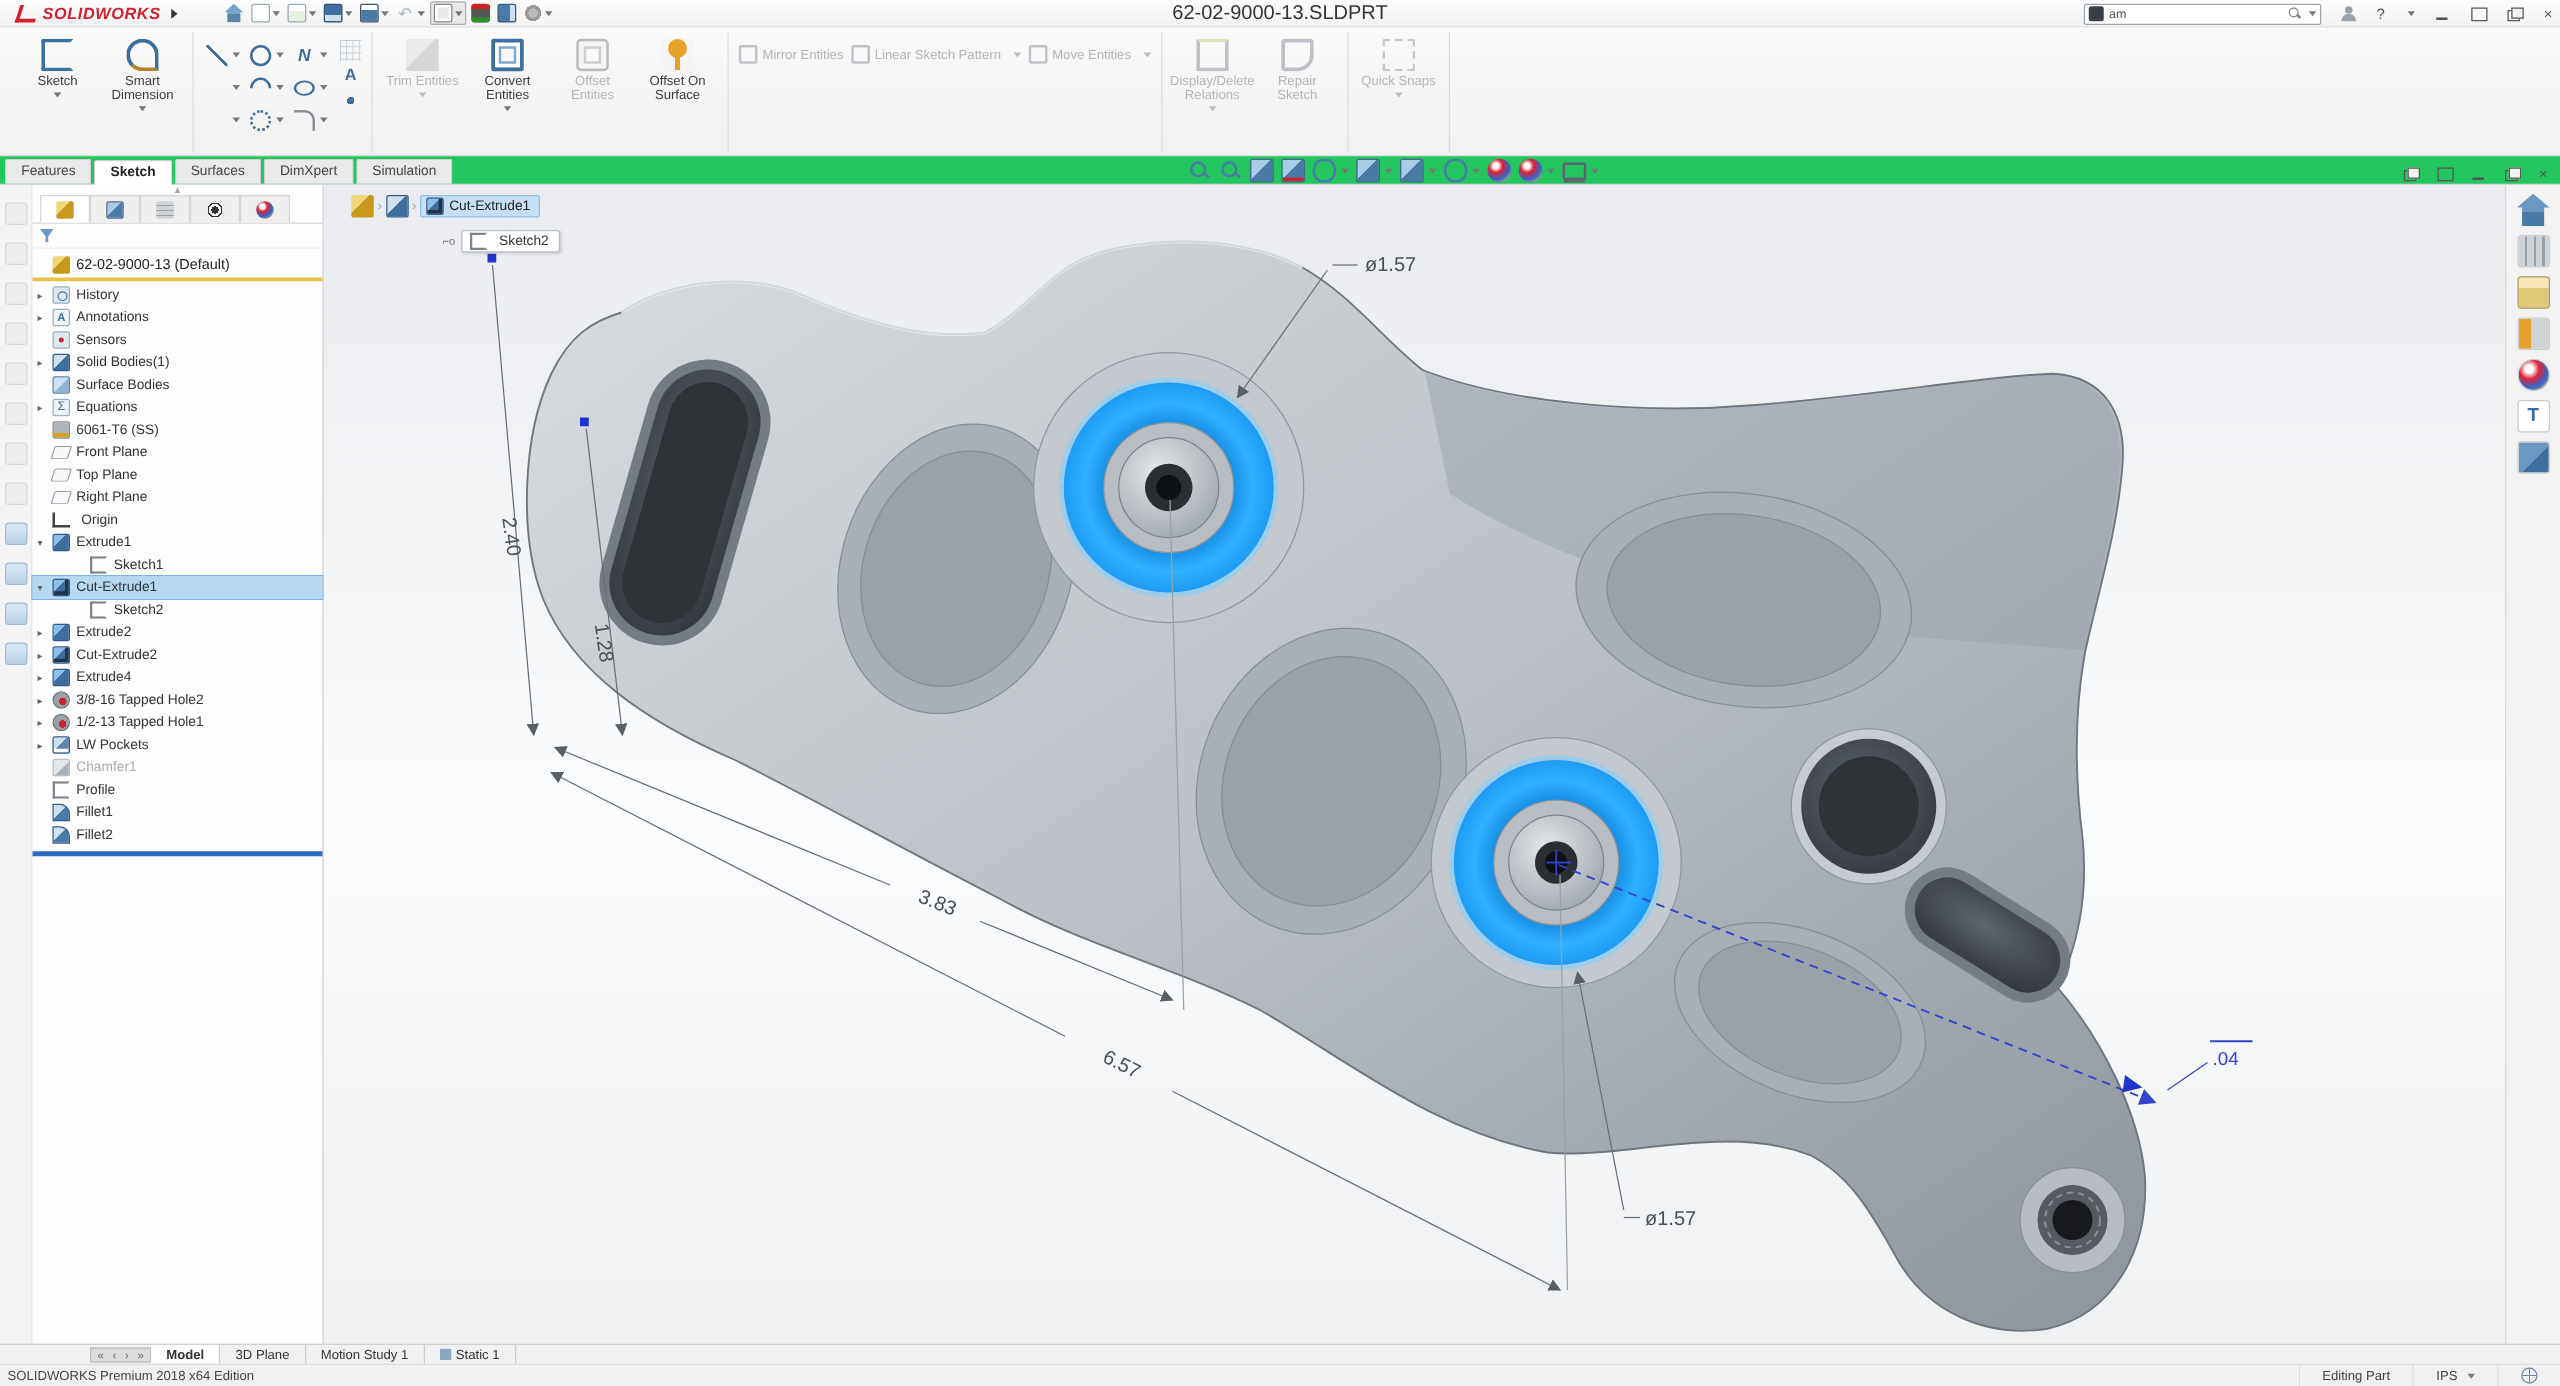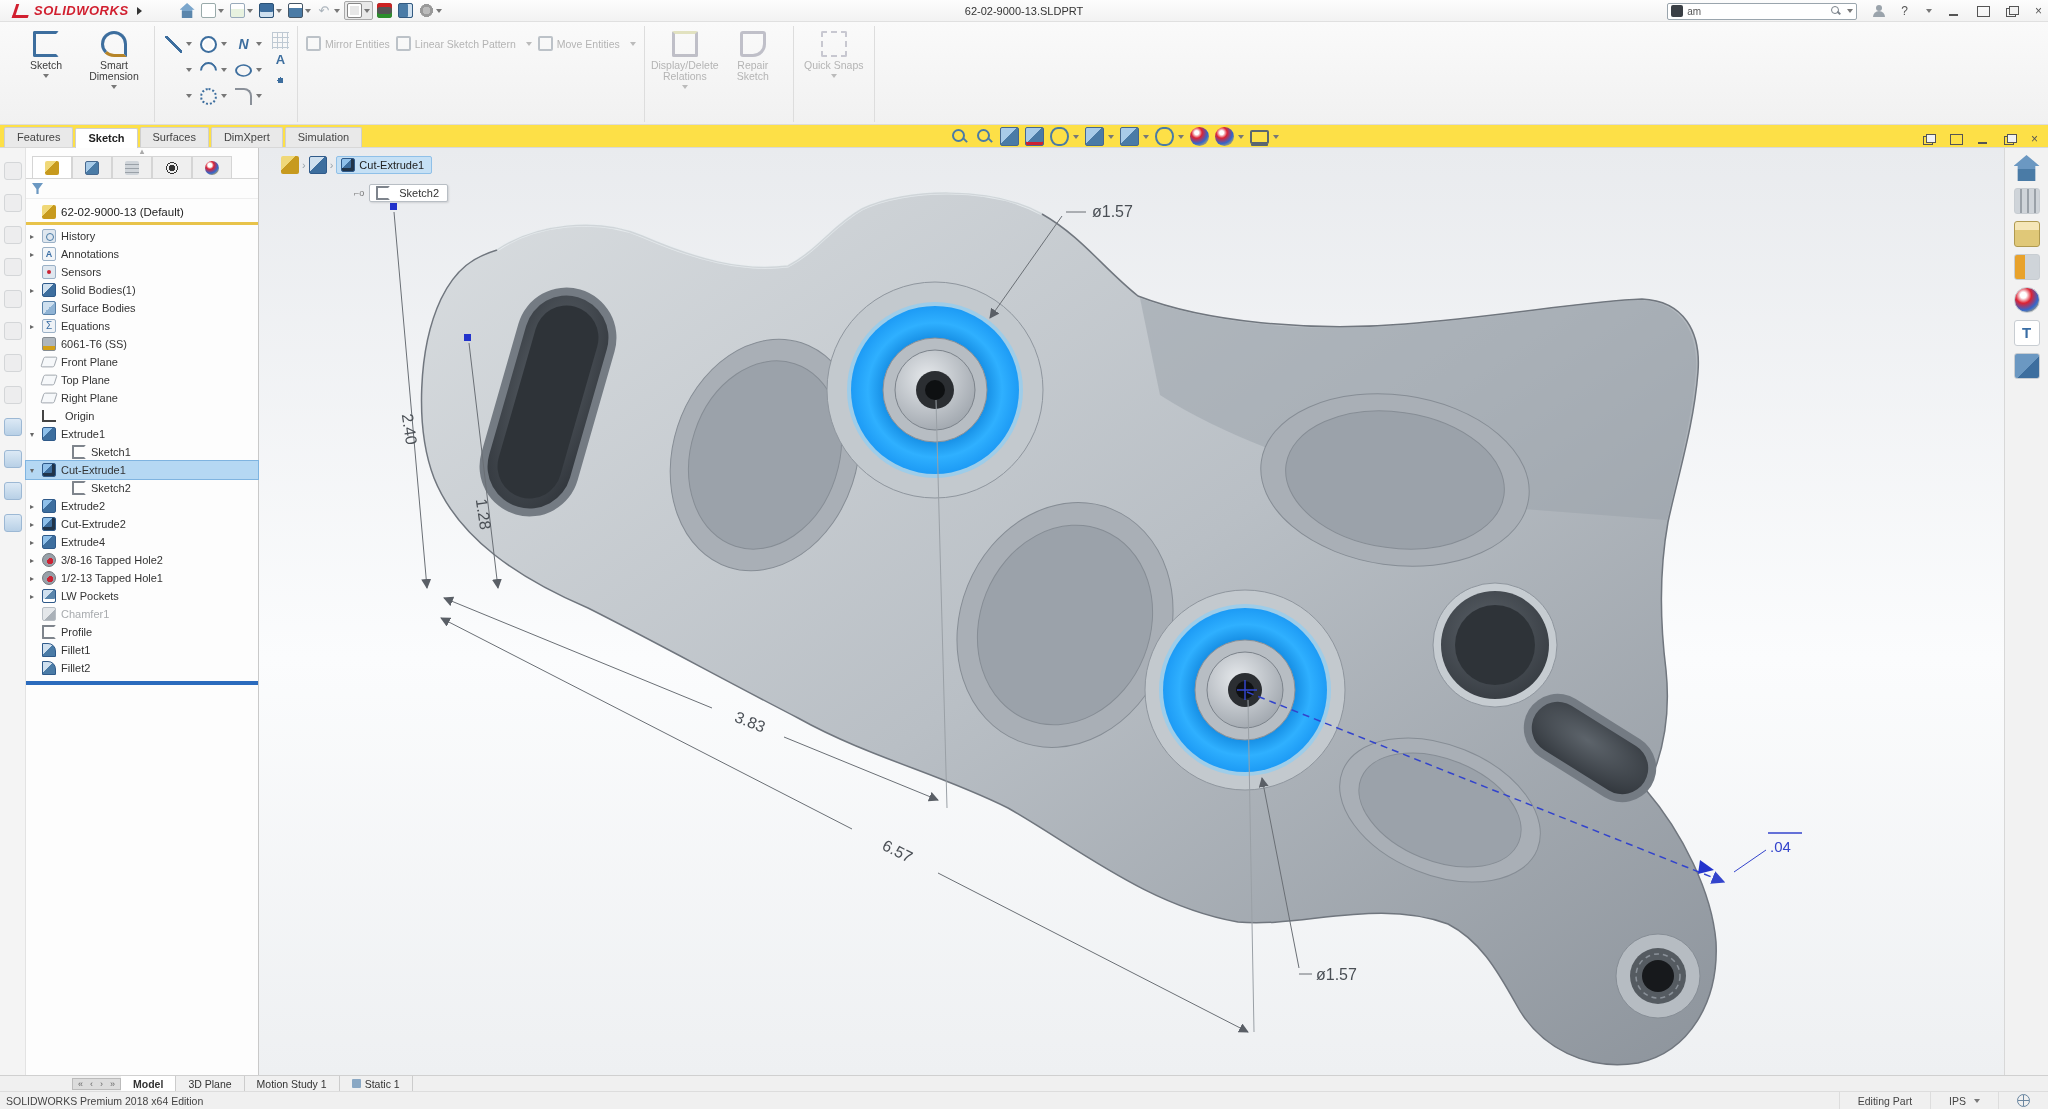--- a/index.html
+++ b/index.html
@@ -26,21 +26,21 @@
   .ic-page{ background:#fff; border:1px solid #9aa; }
   .ic-open{ background:linear-gradient(#fefefe 40%,#e8f2e0 40%); border:1px solid #9ab; }
   .ic-save{ background:#3d6e9e; border:1px solid #2c5276; box-shadow:inset 0 -5px 0 #cfe0ef; }
   .ic-print{ background:linear-gradient(#fff 30%, #4a7ba6 30%); border:1px solid #456; }
   .ic-undo{ color:#aab3bb; font-size:13px; line-height:15px; text-align:center; }
   .ic-select{ background:#e8e8e8; border:1px solid #888; box-shadow:inset 0 0 0 2px #fff; }
   .qa-btn.boxed{ border:1px solid #aaa; background:#e9e9e9; }
   .ic-rebuild{ background:#555; border-radius:3px; box-shadow:inset 0 -4px 0 #2c8f2c, inset 0 4px 0 #cc2222; }
   .ic-props{ background:#4a7ba6; border:1px solid #335a80; box-shadow:inset -4px 0 0 #cfe0ef; }
   .ic-options{ background:radial-gradient(circle,#bbb 35%,#999 36% 60%,transparent 61%); border-radius:50%; }
-  .title-file{ position:absolute; left:0; right:0; text-align:center; font-size:11px; color:#333; pointer-events:none; }
+  .title-file{ position:absolute; left:0; right:0; text-align:center; font-size:16px; color:#333; pointer-events:none; }
   .tb-right{ position:absolute; right:6px; top:0; height:22px; display:flex; align-items:center; gap:16px; }
   .searchbox{ display:flex; align-items:center; width:190px; height:17px; border:1px solid #9aa5ad;
      background:#fff; border-radius:2px; padding:0 3px; gap:4px; }
   .search-logo{ width:12px; height:12px; background:#3a3f45; border-radius:2px; }
   .searchbox input{ border:none; outline:none; flex:1; font-size:10px; color:#555; width:60px; font-family:inherit;}
   .mag{ position:relative; width:10px; height:10px; }
   .mag::before{ content:""; position:absolute; left:0; top:0; width:6px; height:6px; border:1.5px solid #7a828a; border-radius:50%; }
   .mag::after{ content:""; position:absolute; left:6px; top:6px; width:4px; height:1.5px; background:#7a828a; transform:rotate(45deg); }
   .person{ width:12px; height:12px; position:relative; }
   .person::before{ content:""; position:absolute; left:3px; top:0; width:6px; height:6px; border-radius:50%; background:#9aa3ab; }
@@ -92,21 +92,21 @@
   .grid-side{ display:flex; flex-direction:column; gap:3px; padding:4px 0 0 4px; }
   .g-trim-grid{ background:linear-gradient(#9ab 1px,transparent 1px),linear-gradient(90deg,#9ab 1px,transparent 1px); background-size:5px 5px; opacity:.6;}
   .g-mirror-a{ color:#3d6e9e; font-weight:bold; font-size:13px; text-align:center; line-height:16px; }
   .g-point{ background:radial-gradient(circle,#3d6e9e 0 3px,transparent 3px); }
   .rb-list{ display:flex; flex-direction:row; gap:6px; padding-top:8px; }
   .rl-item{ display:flex; align-items:center; gap:4px; font-size:10.5px; color:#b4b4b4; }
   .rl-ic{ width:15px; height:15px; border:2px solid #bcc2c8; border-radius:2px; }
   .rl-item .dd{ border-top-color:#bbb; margin-left:6px;}
 
   
-  .tabrow{ position:absolute; left:0; top:125px; width:2048px; height:23px; background:#fde047;
+  .tabrow{ position:absolute; left:0; top:125px; width:2048px; height:23px; background:#22c55e;
      border-bottom:1px solid #d8d8d8; }
   .cmdtabs{ position:absolute; left:4px; bottom:0; display:flex; }
   .cmdtab{ padding:3px 12px 4px; font-size:11px; color:#444; background:#e9e9e9; border:1px solid #cfcfcf;
      border-bottom:none; margin-right:2px; border-radius:2px 2px 0 0; }
   .cmdtab.active{ background:#fff; font-weight:bold; color:#222; position:relative; top:1px; }
   .headsup{ position:absolute; left:950px; top:2px; display:flex; align-items:center; gap:6px; }
   .hu-ic{ width:19px; height:19px; position:relative; border-radius:2px; }
   .hu-mag::before{ content:""; position:absolute; left:2px; top:2px; width:9px; height:9px; border:2px solid #4a7ba6; border-radius:50%; }
   .hu-mag::after{ content:""; position:absolute; left:12px; top:12px; width:6px; height:2px; background:#4a7ba6; transform:rotate(45deg); }
   .hu-cube{ background:linear-gradient(135deg,#a8cbe8 45%,#4a7ba6 45%); border:1px solid #46688e; }
@@ -328,20 +328,40 @@
             <div class="dd"></div>
           </div>
         </div>
         <div class="grid-side">
           <div class="ent-ic g-trim-grid"></div>
           <div class="ent-ic g-mirror-a">A</div>
           <div class="ent-ic g-point"></div>
         </div>
       </div>
       <div class="rgroup">
+        <div class="rb-large disabled">
+          <div class="bigicon bi bi-trim"></div>
+          <div>Trim Entities</div>
+          <div class="dd"></div>
+        </div>
+        <div class="rb-large">
+          <div class="bigicon bi bi-convert"></div>
+          <div>Convert Entities</div>
+          <div class="dd"></div>
+        </div>
+        <div class="rb-large disabled">
+          <div class="bigicon bi bi-offset"></div>
+          <div>Offset Entities</div>
+        </div>
+        <div class="rb-large">
+          <div class="bigicon bi bi-offset-surface"></div>
+          <div>Offset On Surface</div>
+        </div>
+      </div>
+      <div class="rgroup">
         <div class="rb-list">
           <div class="rl-item">
             <div class="rl-ic"></div>
             <span>Mirror Entities</span>
           </div>
           <div class="rl-item">
             <div class="rl-ic"></div>
             <span>Linear Sketch Pattern</span>
             <div class="dd"></div>
           </div>

